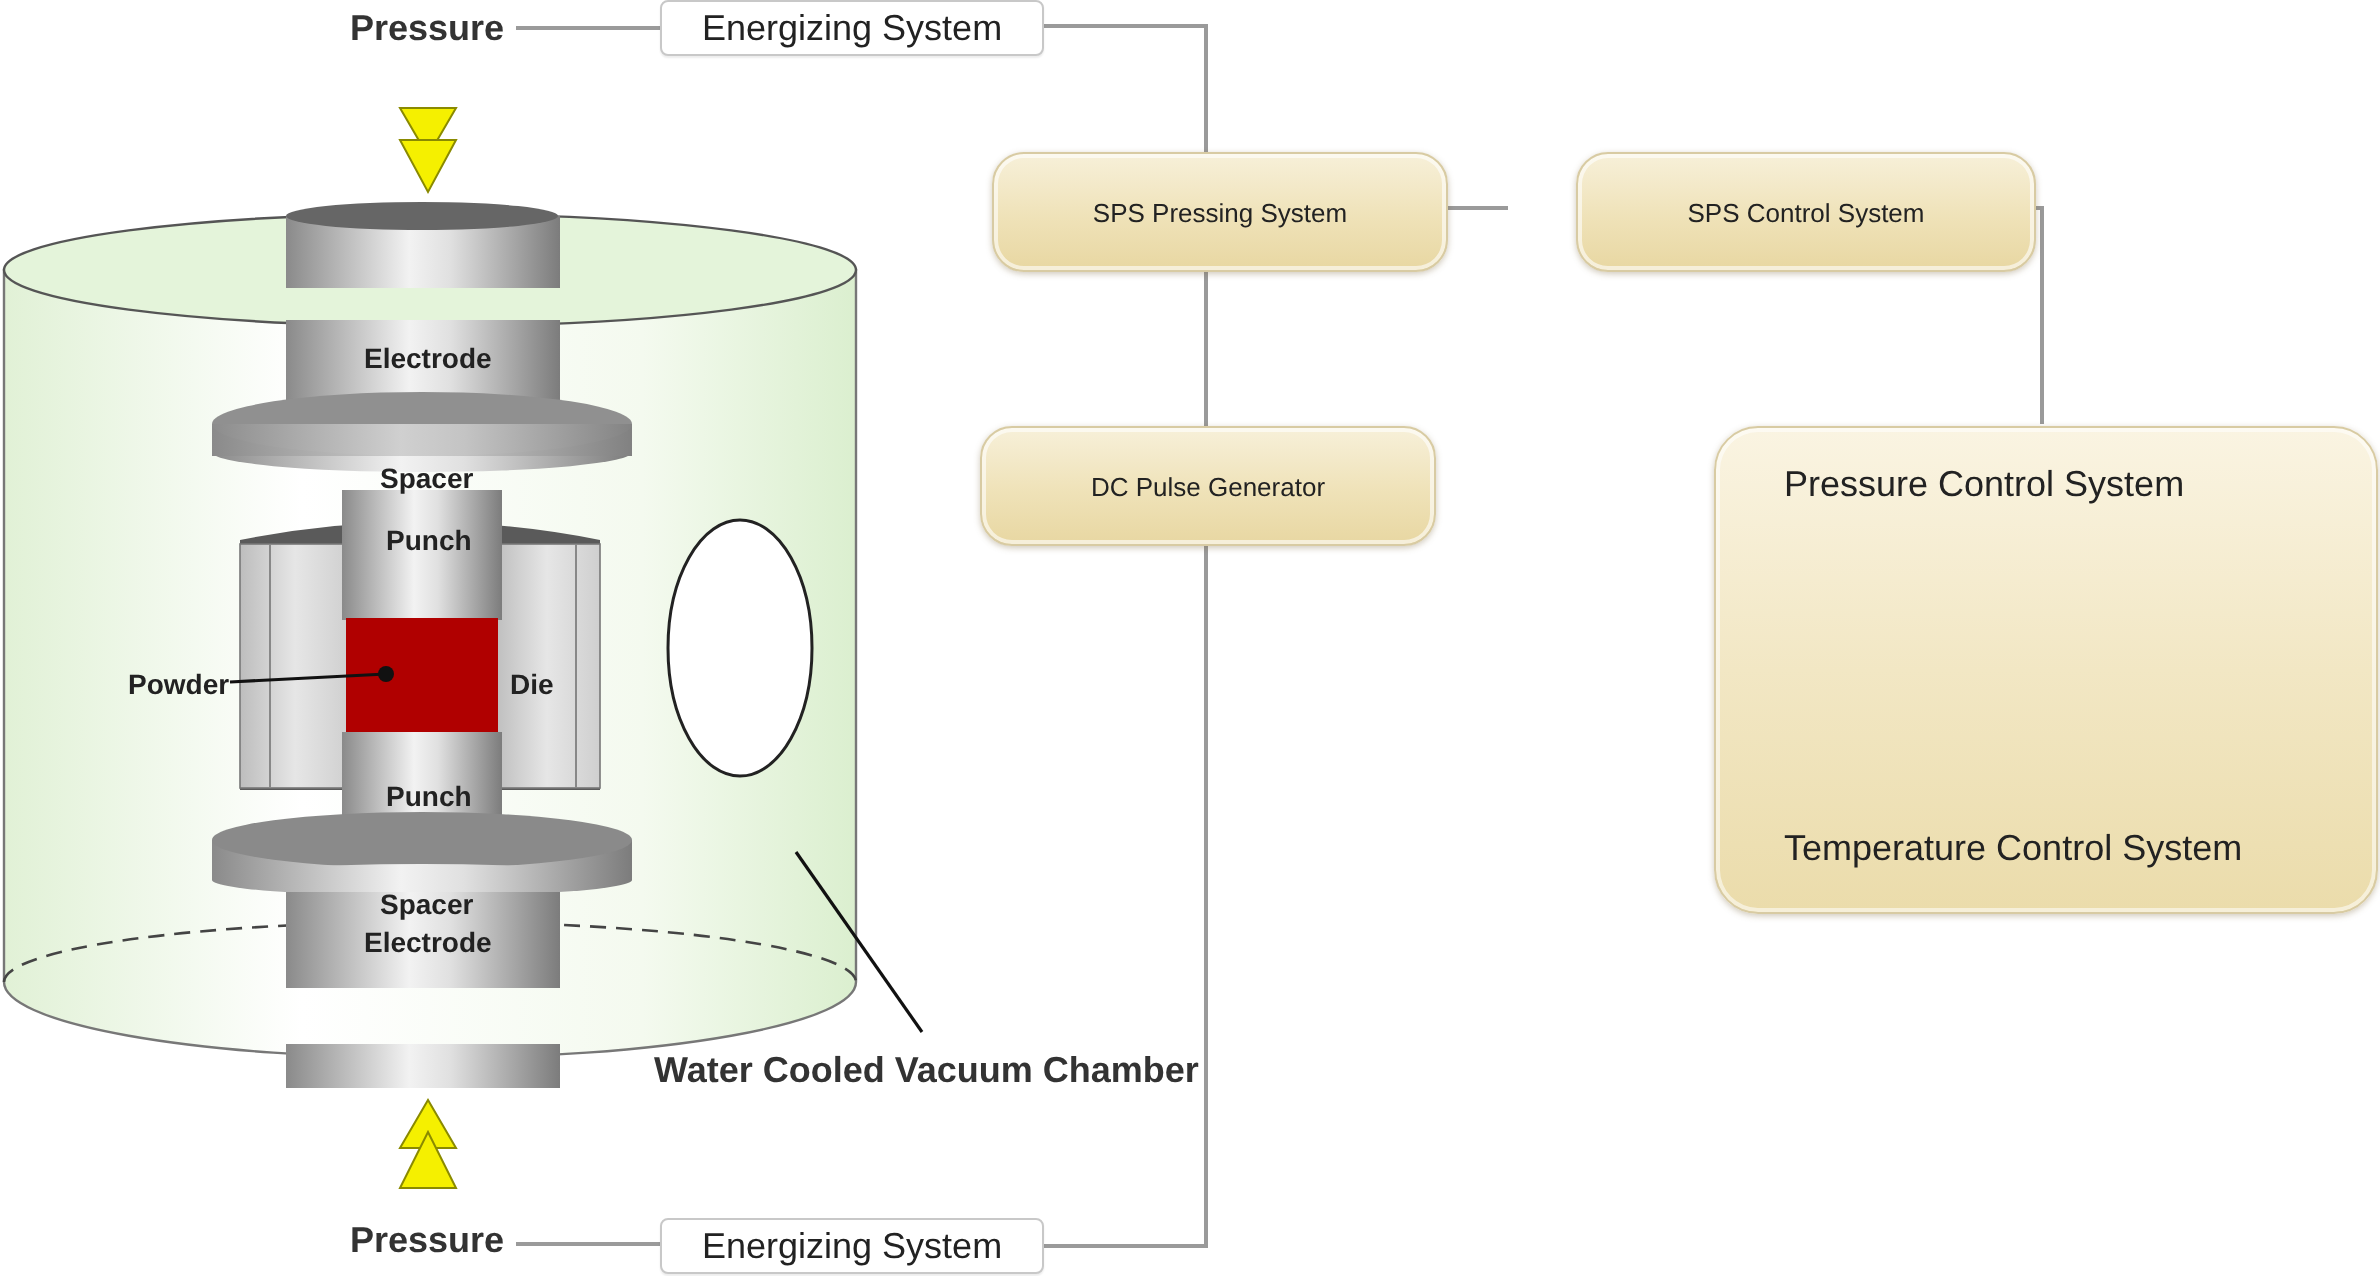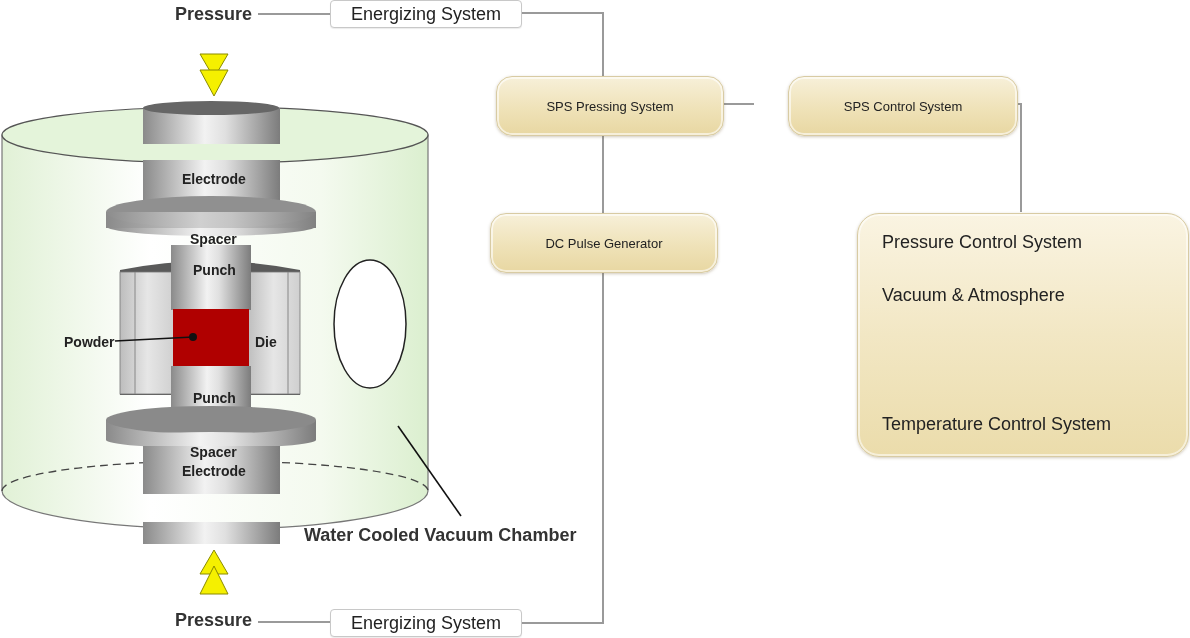--- a/index.html
+++ b/index.html
@@ -3,21 +3,21 @@
 <meta charset="utf-8">
 <style>
   html,body{margin:0;padding:0;background:#fff;}
   body{width:1190px;height:638px;position:relative;overflow:hidden;font-family:"Liberation Sans",sans-serif;color:#222;}
   svg.diagram{position:absolute;left:0;top:0;}
   .lbl{position:absolute;white-space:nowrap;font-family:"Liberation Sans",sans-serif;font-weight:bold;}
   .plain{font-size:18px;color:#333;}
   .energy{position:absolute;background:#fff;border:1px solid #c8c8c8;border-radius:4px;font-size:18px;color:#222;padding:0 20px;height:26px;line-height:26px;box-shadow:0 1px 1px rgba(0,0,0,0.08);}
   .sysbox{position:absolute;border-radius:16px;background:linear-gradient(180deg,#f7f0d9 0%,#efe2b8 55%,#e8d7a2 100%);box-shadow:0 1px 3px rgba(120,100,60,0.35), inset 0 0 0 2px rgba(255,255,255,0.6);border:1px solid #d8cba3;font-size:13px;color:#222;display:flex;align-items:center;justify-content:center;}
   .bigbox{position:absolute;left:857px;top:213px;width:330px;height:242px;border-radius:22px;background:linear-gradient(180deg,#faf4e2 0%,#f2e7c4 50%,#ebdcab 100%);border:1px solid #d8cba3;box-shadow:0 1px 3px rgba(120,100,60,0.35), inset 0 0 0 2px rgba(255,255,255,0.55);}
-  .bigbox .item{position:absolute;left:24px;font-size:18px;color:#222;white-space:nowrap;}
+  .bigbox .item{position:absolute;left:34px;font-size:18px;color:#222;white-space:nowrap;}
   .part{font-size:14px;color:#222;}
 </style>
 </head>
 <body>
 
 <svg class="diagram" width="1190" height="638" viewBox="0 0 1190 638">
   <defs>
     <linearGradient id="metal" x1="0" x2="1" y1="0" y2="0">
       <stop offset="0" stop-color="#8a8a8a"></stop>
       <stop offset="0.45" stop-color="#f2f2f2"></stop>
@@ -116,29 +116,28 @@
 <div class="energy" style="left:330px;top:609px;">Energizing System</div>
 
 <div class="lbl part" style="left:182px;top:171px;">Electrode</div>
 <div class="lbl part" style="left:190px;top:231px;">Spacer</div>
 <div class="lbl part" style="left:193px;top:262px;">Punch</div>
 <div class="lbl part" style="left:64px;top:334px;">Powder</div>
 <div class="lbl part" style="left:255px;top:334px;">Die</div>
 <div class="lbl part" style="left:193px;top:390px;">Punch</div>
 <div class="lbl part" style="left:190px;top:444px;">Spacer</div>
 <div class="lbl part" style="left:182px;top:463px;">Electrode</div>
-<div class="lbl plain" style="left:304px;top:525px;">Water Cooled Vacuum Chamber</div>
+<div class="lbl plain" style="left:327px;top:525px;">Water Cooled Vacuum Chamber</div>
 
 <div class="sysbox" style="left:496px;top:76px;width:226px;height:58px;">
     <span>SPS Pressing System</span>
   </div>
 <div class="sysbox" style="left:788px;top:76px;width:228px;height:58px;">
     <span>SPS Control System</span>
   </div>
 <div class="sysbox" style="left:490px;top:213px;width:226px;height:58px;">
     <span>DC Pulse Generator</span>
   </div>
 
 <div class="bigbox">
   <div class="item" style="top:18px;">Pressure Control System</div>
-  <div class="item" style="top:71px;">Vacuum &amp; Atmosphere</div>
   <div class="item" style="top:200px;">Temperature Control System</div>
 </div>
 
 </body></html>

